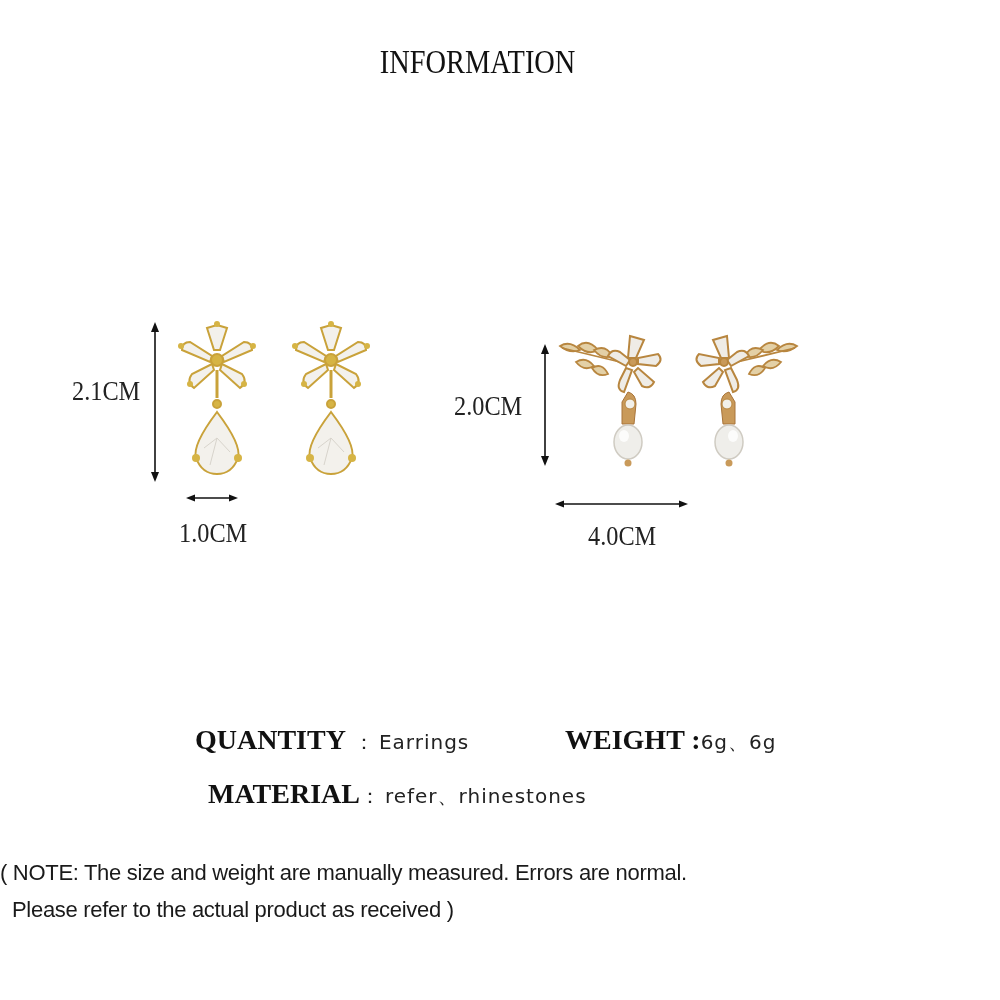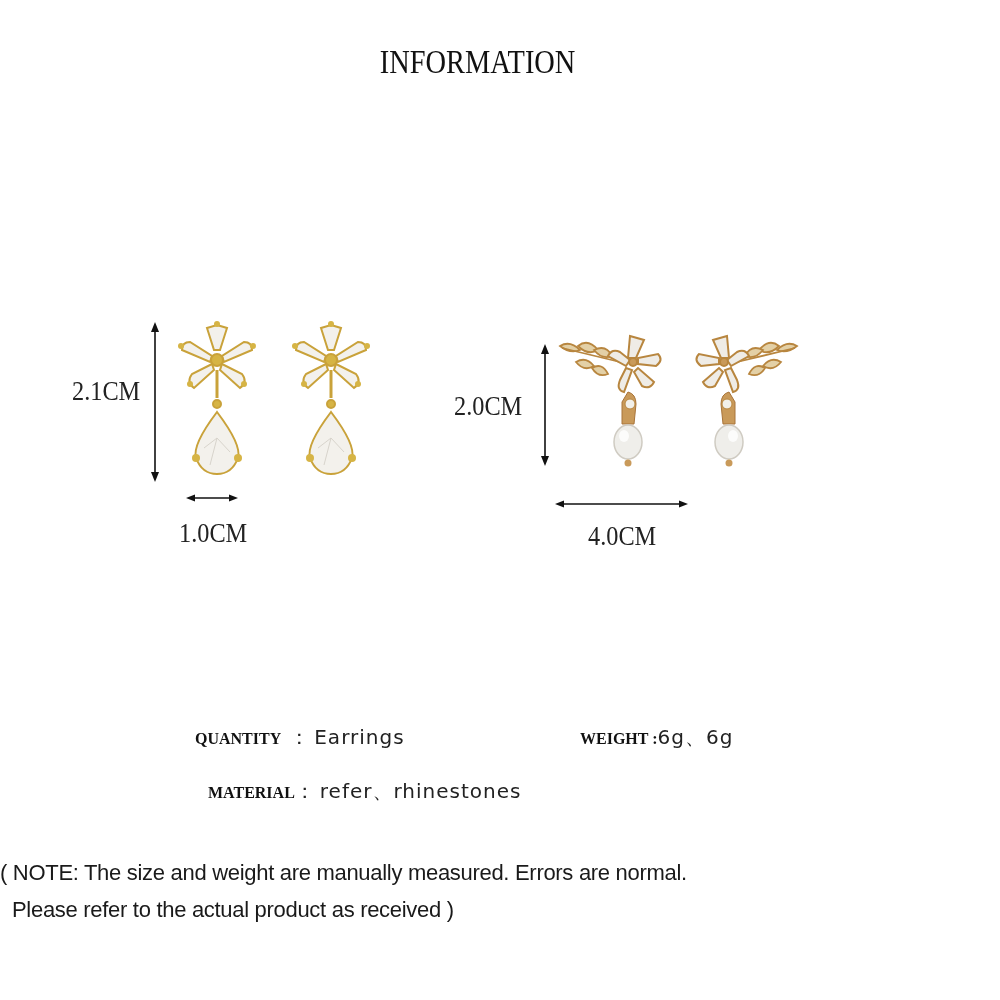--- a/index.html
+++ b/index.html
@@ -1,20 +1,20 @@
 <!DOCTYPE html>
 <html><head>
 <meta charset="utf-8">
 <style>
   html, body { margin: 0; padding: 0; background: #ffffff; }
   body { width: 1000px; height: 1000px; position: relative; overflow: hidden; color: #1a1a1a; }
   .abs { position: absolute; }
   .title { left: 0; width: 955px; top: 44px; text-align: center; font-size: 33px; letter-spacing: 0px; color: #111; font-family: "Liberation Serif", serif; transform: scaleX(0.86); transform-origin: 478px 0; }
   .dim { font-family: "Liberation Serif", serif; font-size: 27px; color: #222; transform: scaleX(0.9); transform-origin: left top; white-space: nowrap; }
-  .info-label { font-family: "Liberation Serif", serif; font-weight: bold; font-size: 16px; color: #111; }
+  .info-label { font-family: "Liberation Serif", serif; font-weight: bold; font-size: 28px; color: #111; }
   .info-value { font-family: "DejaVu Sans", sans-serif; font-size: 20px; color: #222; letter-spacing: 1px; }
   .note { left: 0; width: 1000px; text-align: left; font-family: "Liberation Sans", sans-serif; font-size: 22px; color: #1a1a1a; letter-spacing: -0.3px; }
   svg { overflow: visible; }
 </style>
 </head>
 <body>
 
 <div class="abs title">INFORMATION</div>
 
 <div class="abs" style="left:60px; top:310px; width:340px; height:250px;">
@@ -154,21 +154,21 @@
 </div>
 <div class="abs dim" style="left:454px; top:391px;">2.0CM</div>
 <div class="abs dim" style="left:588px; top:521px;">4.0CM</div>
 
 <div class="abs" style="left:195px; top:724px; white-space:nowrap;">
   <span class="info-label">QUANTITY</span>
   <span class="info-value" style="margin-left:4px;">：</span>
   <span class="info-value">Earrings</span>
 </div>
 
-<div class="abs" style="left:580px; top:724px; white-space:nowrap;">
+<div class="abs" style="left:565px; top:724px; white-space:nowrap;">
   <span class="info-label">WEIGHT :</span><span class="info-value">6g、6g</span>
 </div>
 
 <div class="abs" style="left:208px; top:778px; white-space:nowrap;">
   <span class="info-label">MATERIAL</span><span class="info-value">：</span>
   <span class="info-value">refer、rhinestones</span>
 </div>
 
 <div class="abs note" style="top:860px;">( NOTE: The size and weight are manually measured. Errors are normal.</div>
 <div class="abs note" style="top:897px;padding-left:12px;">Please refer to the actual product as received )</div>

